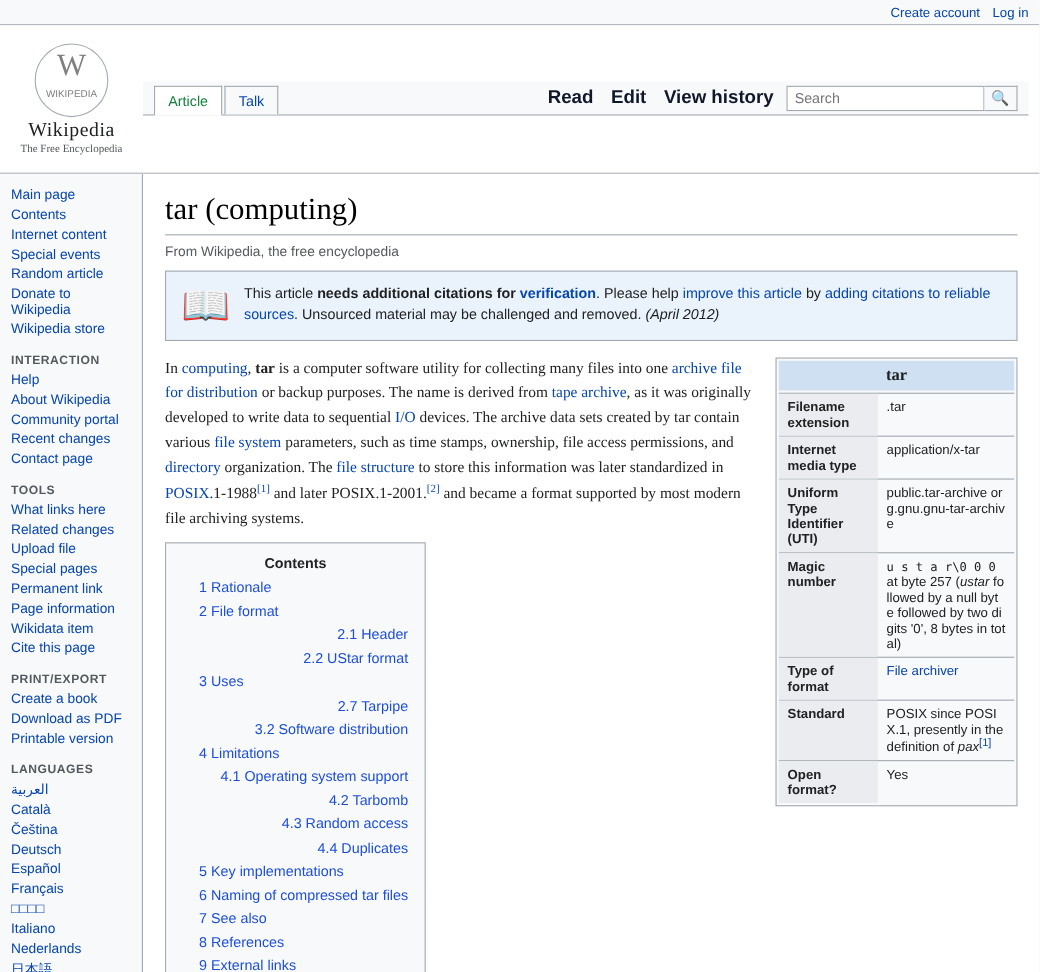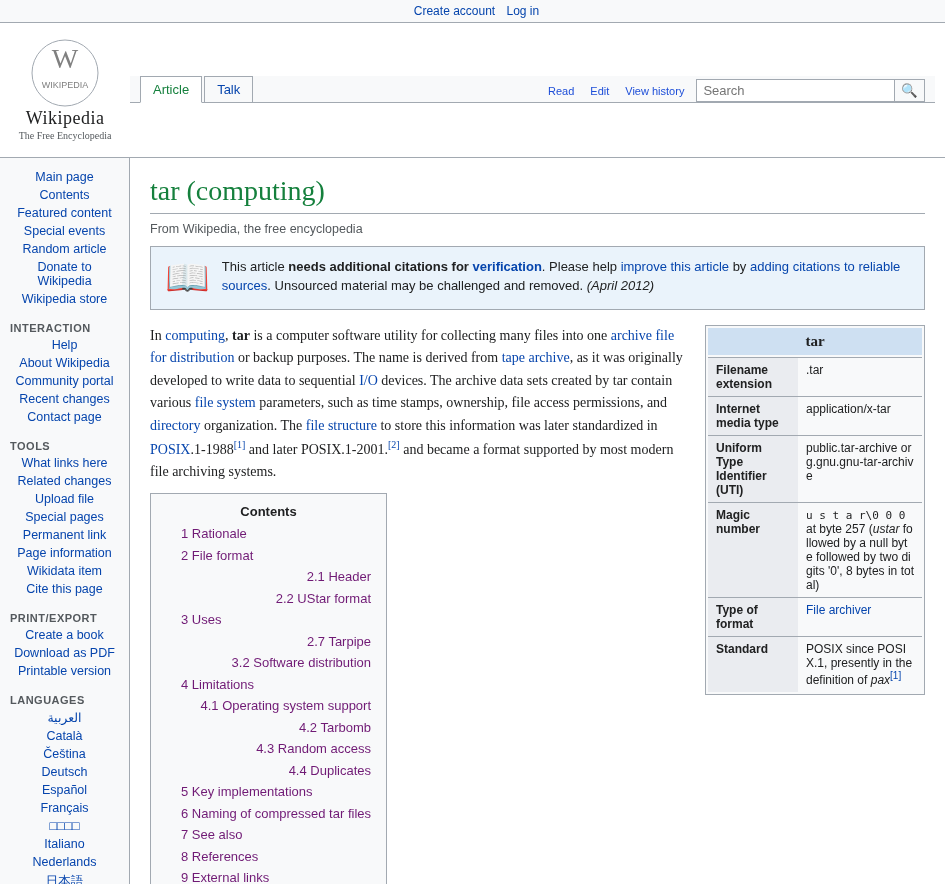--- a/index.html
+++ b/index.html
@@ -1,58 +1,58 @@
 <!DOCTYPE html>
 <html><head>
   <meta charset="utf-8">
   <style>
     * { box-sizing: border-box; margin: 0; padding: 0; }
     body { font-family: 'Linux Libertine', 'Georgia', 'Times', serif; font-size: 14px; background: #f6f6f6; color: #202122; }
     a { color: #0645ad; text-decoration: none; }
     
     
-    #top-bar { background: #f8f9fa; border-bottom: 1px solid #a2a9b1; text-align: center; padding: 4px 10px; font-size: 12px; font-family: sans-serif; }
+    #top-bar { background: #f8f9fa; border-bottom: 1px solid #a2a9b1; text-align: right; padding: 4px 10px; font-size: 12px; font-family: sans-serif; }
     #top-bar a { margin-left: 8px; color: #0645ad; }
     
     
     #header { background: #fff; border-bottom: 1px solid #a2a9b1; display: flex; align-items: center; padding: 5px 10px 5px 0; }
     #logo-area { width: 130px; text-align: center; padding: 10px; flex-shrink: 0; }
     #logo-circle { width: 70px; height: 70px; margin: 0 auto; }
     #logo-circle svg { width: 70px; height: 70px; }
     #logo-text { font-family: 'Linux Libertine', Georgia, serif; font-size: 13px; text-align: center; line-height: 1.2; }
     #logo-text .wiki { font-size: 18px; font-weight: normal; letter-spacing: 0.5px; }
     #logo-text .sub { font-size: 10px; color: #54595d; }
     
     
     #main-wrap { display: flex; min-height: calc(100vh - 90px); }
     
     
     #sidebar { width: 130px; flex-shrink: 0; background: #f8f9fa; border-right: 1px solid #a2a9b1; padding: 10px 0; font-family: sans-serif; font-size: 12.5px; }
     .sidebar-section { margin-bottom: 10px; }
     .sidebar-section-title { font-size: 11px; color: #54595d; font-weight: bold; padding: 4px 10px 2px; text-transform: uppercase; letter-spacing: 0.5px; }
-    .sidebar-item { padding: 2px 10px; text-align: center; }
+    .sidebar-item { padding: 2px 10px; }
     .sidebar-item a { color: #0645ad; font-size: 12.5px; display: block; }
     
     
     #content-area { flex: 1; background: #fff; }
     
     
     #tab-bar { background: #f8f9fa; border-bottom: 1px solid #a2a9b1; display: flex; align-items: flex-end; padding: 0 10px; font-family: sans-serif; font-size: 13px; }
     #tabs-left { display: flex; }
     .tab { padding: 5px 12px; border: 1px solid #a2a9b1; border-bottom: none; margin-right: 2px; background: #f8f9fa; cursor: pointer; color: #0645ad; font-size: 13px; }
     .tab.active { background: #fff; color: #15803d; font-weight: normal; border-bottom: 1px solid #fff; margin-bottom: -1px; }
     #tabs-right { margin-left: auto; display: flex; align-items: center; gap: 8px; }
-    .action-link { color: #1d4ed8; font-size: 11px; padding: 5px 4px; }
+    .action-link { color: #0f172a; font-size: 17px; padding: 5px 4px; font-weight: bold; }
     #search-form { display: flex; align-items: center; }
-    #search-input { border: 1px solid #a2a9b1; padding: 3px 6px; font-size: 13px; width: 199px; font-family: sans-serif; }
+    #search-input { border: 1px solid #a2a9b1; padding: 3px 6px; font-size: 13px; width: 180px; font-family: sans-serif; }
     #search-btn { background: #f8f9fa; border: 1px solid #a2a9b1; border-left: none; padding: 3px 6px; cursor: pointer; }
     
     
     #page-content { padding: 15px 20px; max-width: 100%; }
-    h1.page-title { font-family: 'Linux Libertine', Georgia, serif; font-size: 28px; font-weight: normal; border-bottom: 1px solid #a2a9b1; padding-bottom: 4px; margin-bottom: 8px; line-height: 1.3; color: #15803d; }
+    h1.page-title { font-family: 'Linux Libertine', Georgia, serif; font-size: 28px; font-weight: normal; border-bottom: 1px solid #a2a9b1; padding-bottom: 4px; margin-bottom: 8px; line-height: 1.3; color: #000000; }
     .page-subtitle { font-size: 12.5px; color: #54595d; font-family: sans-serif; margin-bottom: 10px; }
     
     
     .warning-box { background: #eaf3fb; border: 1px solid #a2a9b1; padding: 10px 14px; margin-bottom: 15px; display: flex; align-items: flex-start; gap: 12px; font-size: 13px; font-family: sans-serif; }
     .warning-icon { font-size: 36px; flex-shrink: 0; }
     .warning-text { line-height: 1.5; }
     
     
     .infobox { float: right; clear: right; margin: 0 0 15px 20px; border: 1px solid #a2a9b1; background: #f8f9fa; font-size: 12.5px; font-family: sans-serif; width: 220px; }
     .infobox-title { background: #cee0f2; text-align: center; font-size: 15px; padding: 5px; font-weight: bold; font-family: 'Linux Libertine', Georgia, serif; }
@@ -63,21 +63,21 @@
     
     
     .article-text { line-height: 1.6; font-size: 14px; }
     .article-text p { margin-bottom: 10px; }
     
     
     .toc { background: #f8f9fa; border: 1px solid #a2a9b1; padding: 10px 15px; display: inline-block; margin-bottom: 15px; font-family: sans-serif; font-size: 13px; min-width: 200px; }
     .toc-title { font-weight: bold; text-align: center; margin-bottom: 5px; }
     .toc ol, .toc ul { margin-left: 15px; }
     .toc li { margin: 2px 0; line-height: 1.5; }
-    .toc a { color: #701a75; }
+    .toc a { color: #1d4ed8; }
     .toc-sub { margin-left: 20px; text-align: right; }
     
     sup { font-size: 10px; }
     sup a { color: #0645ad; }
     
     .clearfix::after { content: ''; display: table; clear: both; }
   </style>
 </head>
 <body>
 
@@ -127,21 +127,21 @@
 
   <div id="sidebar">
     <div class="sidebar-section">
       <div class="sidebar-item">
           <a href="#">Main page</a>
         </div>
       <div class="sidebar-item">
           <a href="#">Contents</a>
         </div>
       <div class="sidebar-item">
-          <a href="#">Featured content</a>
+          <a href="#">Internet content</a>
         </div>
       <div class="sidebar-item">
           <a href="#">Special events</a>
         </div>
       <div class="sidebar-item">
           <a href="#">Random article</a>
         </div>
       <div class="sidebar-item">
           <a href="#">Donate to Wikipedia</a>
         </div>
@@ -277,20 +277,24 @@
             <td class="infobox-label">Magic number</td>
             <td class="infobox-value"><code>u s t a r\0 0 0</code> at byte 257 (<i>ustar</i> followed by a null byte followed by two digits '0', 8 bytes in total)</td>
           </tr>
           <tr class="infobox-row">
             <td class="infobox-label">Type of format</td>
             <td class="infobox-value"><a href="#">File archiver</a></td>
           </tr>
           <tr class="infobox-row">
             <td class="infobox-label">Standard</td>
             <td class="infobox-value">POSIX since POSIX.1, presently in the definition of <i>pax</i><sup><a href="#">[1]</a></sup></td>
+          </tr>
+          <tr class="infobox-row">
+            <td class="infobox-label">Open format?</td>
+            <td class="infobox-value">Yes</td>
           </tr>
         </tbody>
           </table>
 
         
         <div class="article-text">
           <p>
             In <a href="#">computing</a>, <b>tar</b> is a computer software utility for collecting many files into one <a href="#">archive file for distribution</a> or backup purposes. The name is derived from <a href="#">tape archive</a>, as it was originally developed to write data to sequential <a href="#">I/O</a> devices. The archive data sets created by tar contain various <a href="#">file system</a> parameters, such as time stamps, ownership, file access permissions, and <a href="#">directory</a> organization. The <a href="#">file structure</a> to store this information was later standardized in <a href="#">POSIX</a>.1-1988<sup><a href="#">[1]</a></sup> and later POSIX.1-2001.<sup><a href="#">[2]</a></sup> and became a format supported by most modern file archiving systems.
           </p>
         </div>

